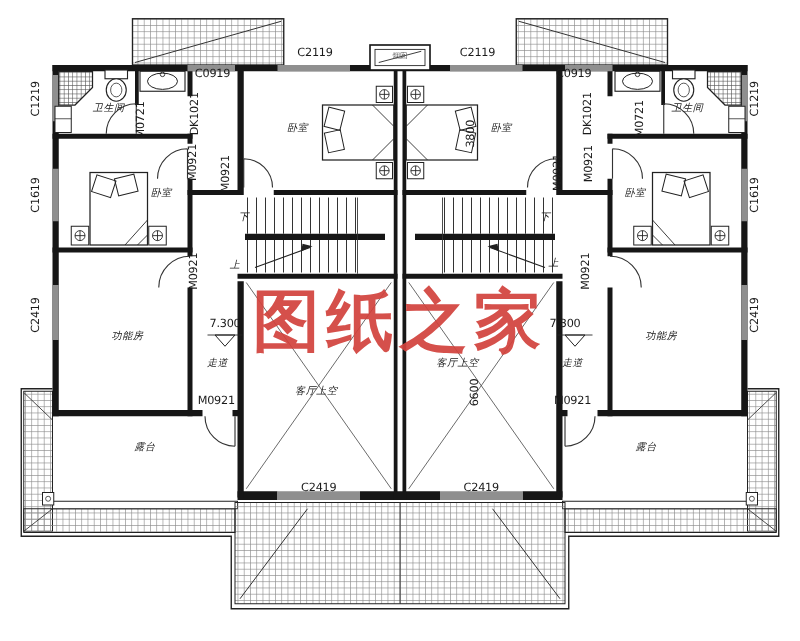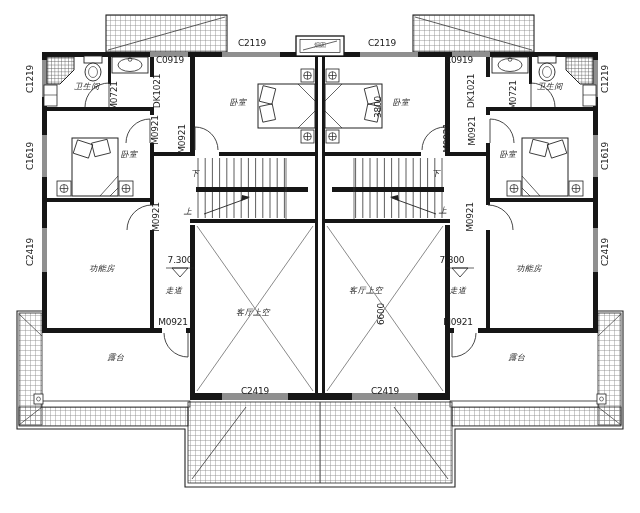--- a/index.html
+++ b/index.html
@@ -188,13 +188,14 @@
       <div class="lbl" style="left: 458px; top: 322px;">M0921</div>
       <div class="lbl cn" style="left: 116px; top: 358px;">露台</div>
       <div class="lbl cn" style="left: 517px; top: 358px;">露台</div>
       <div class="lbl cn" style="left: 253px; top: 313px;">客厅上空</div>
       <div class="lbl cn" style="left: 366px; top: 291px;">客厅上空</div>
       <div class="lbl rot" style="left: 381px; top: 314px;">6600</div>
       <div class="lbl" style="left: 255px; top: 391px;">C2419</div>
       <div class="lbl" style="left: 385px; top: 391px;">C2419</div>
     </div>
 
+  <div id="watermark">图纸之家</div>
 </div>
 
 </body></html>

